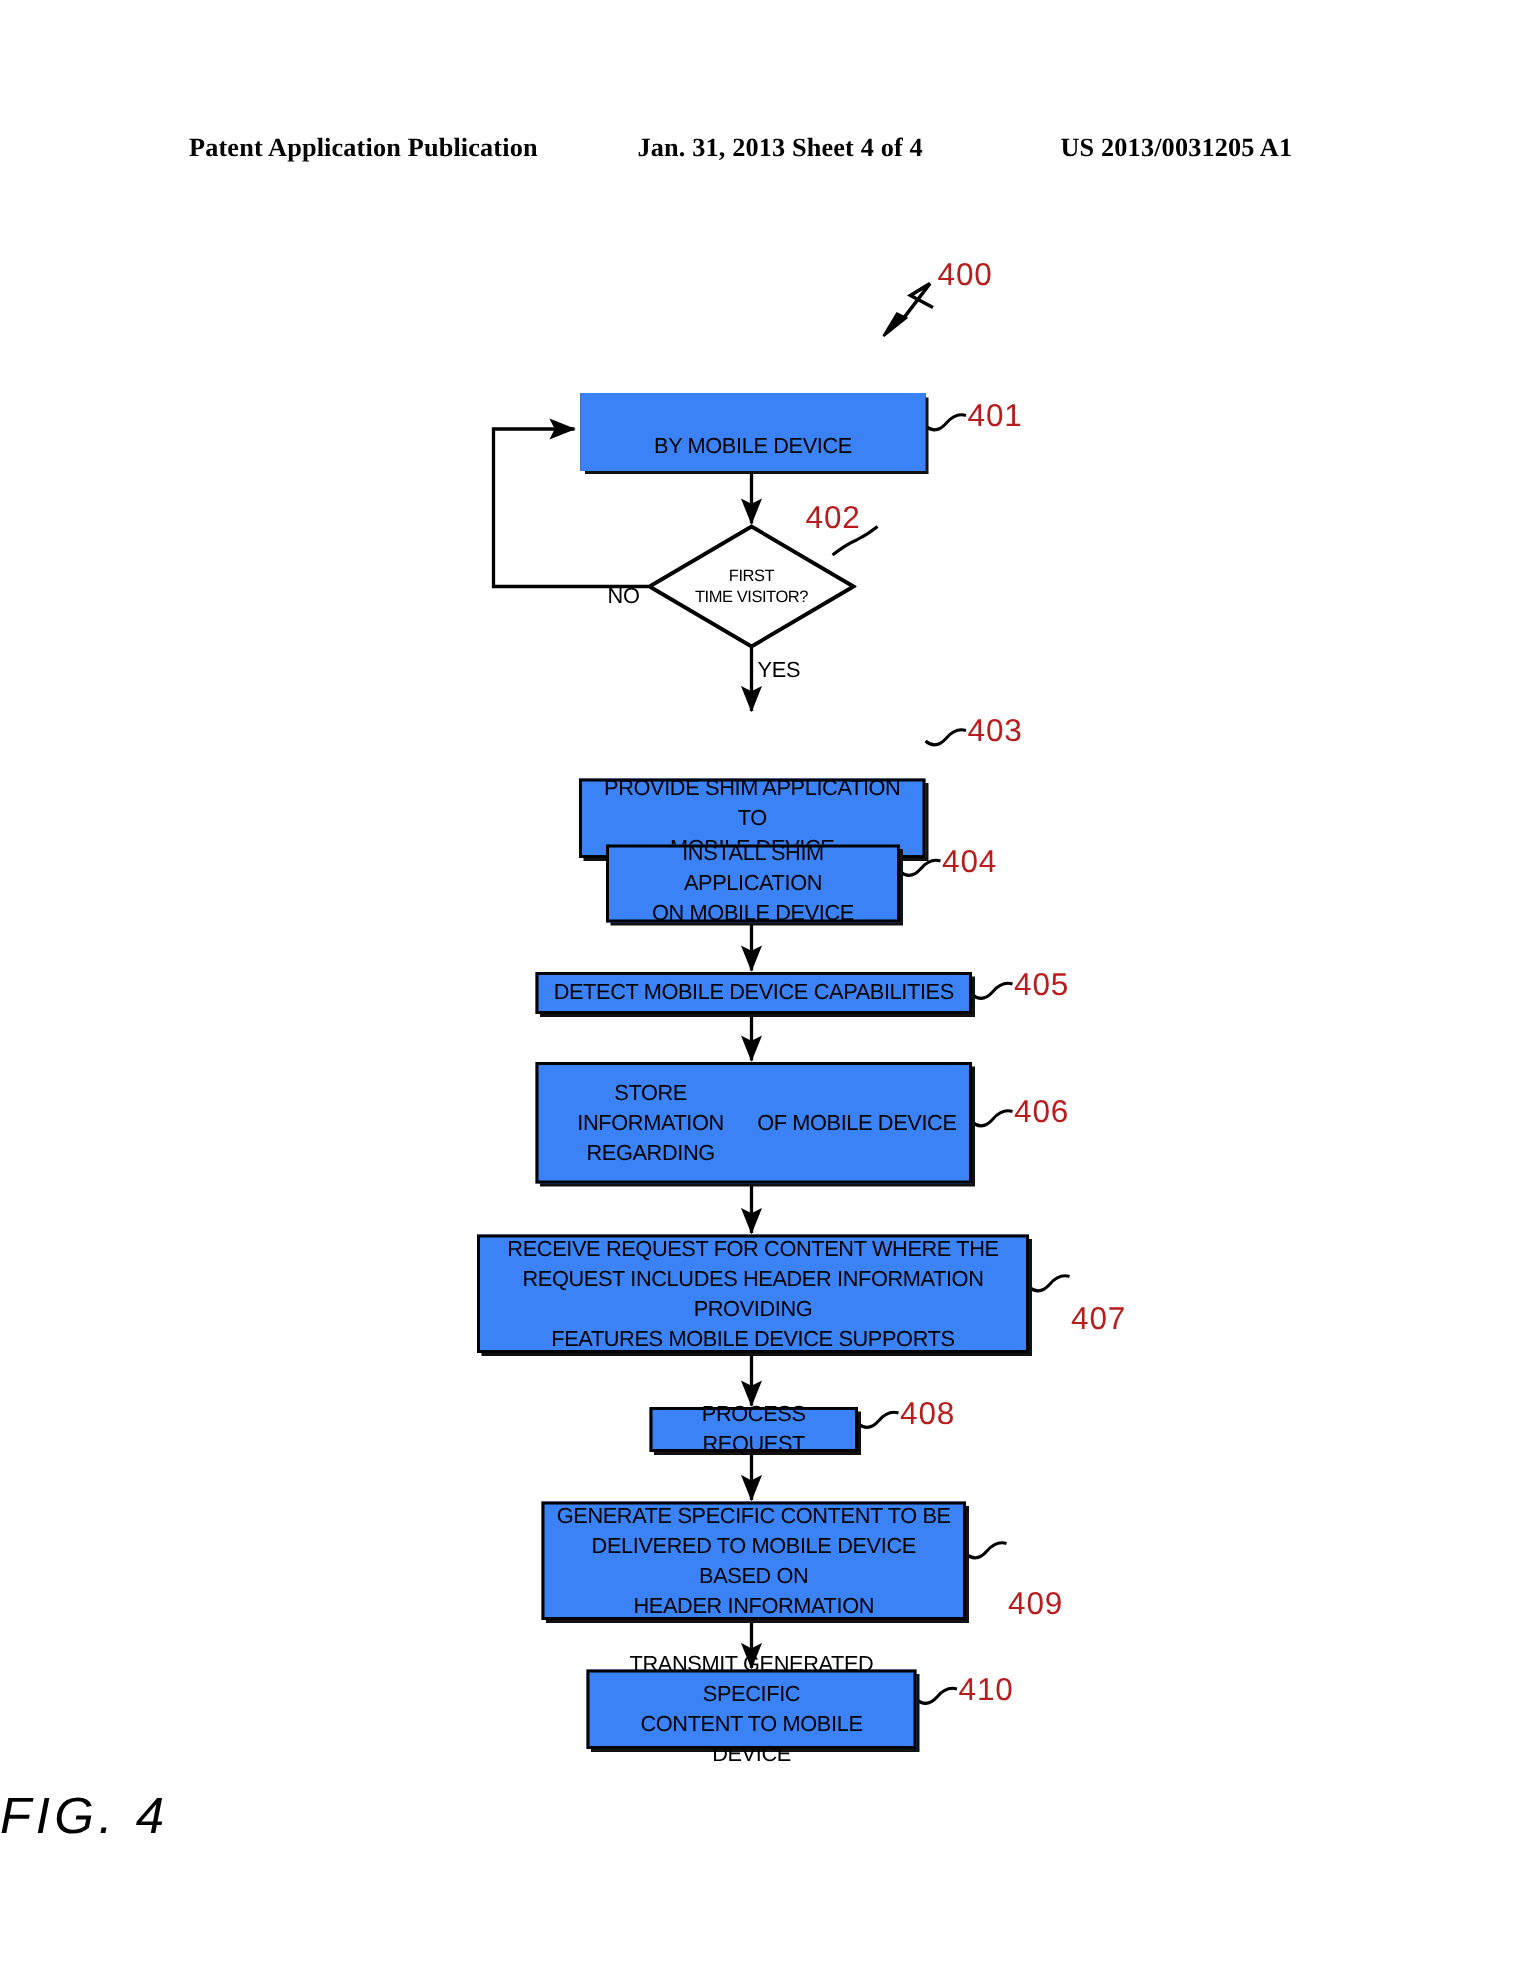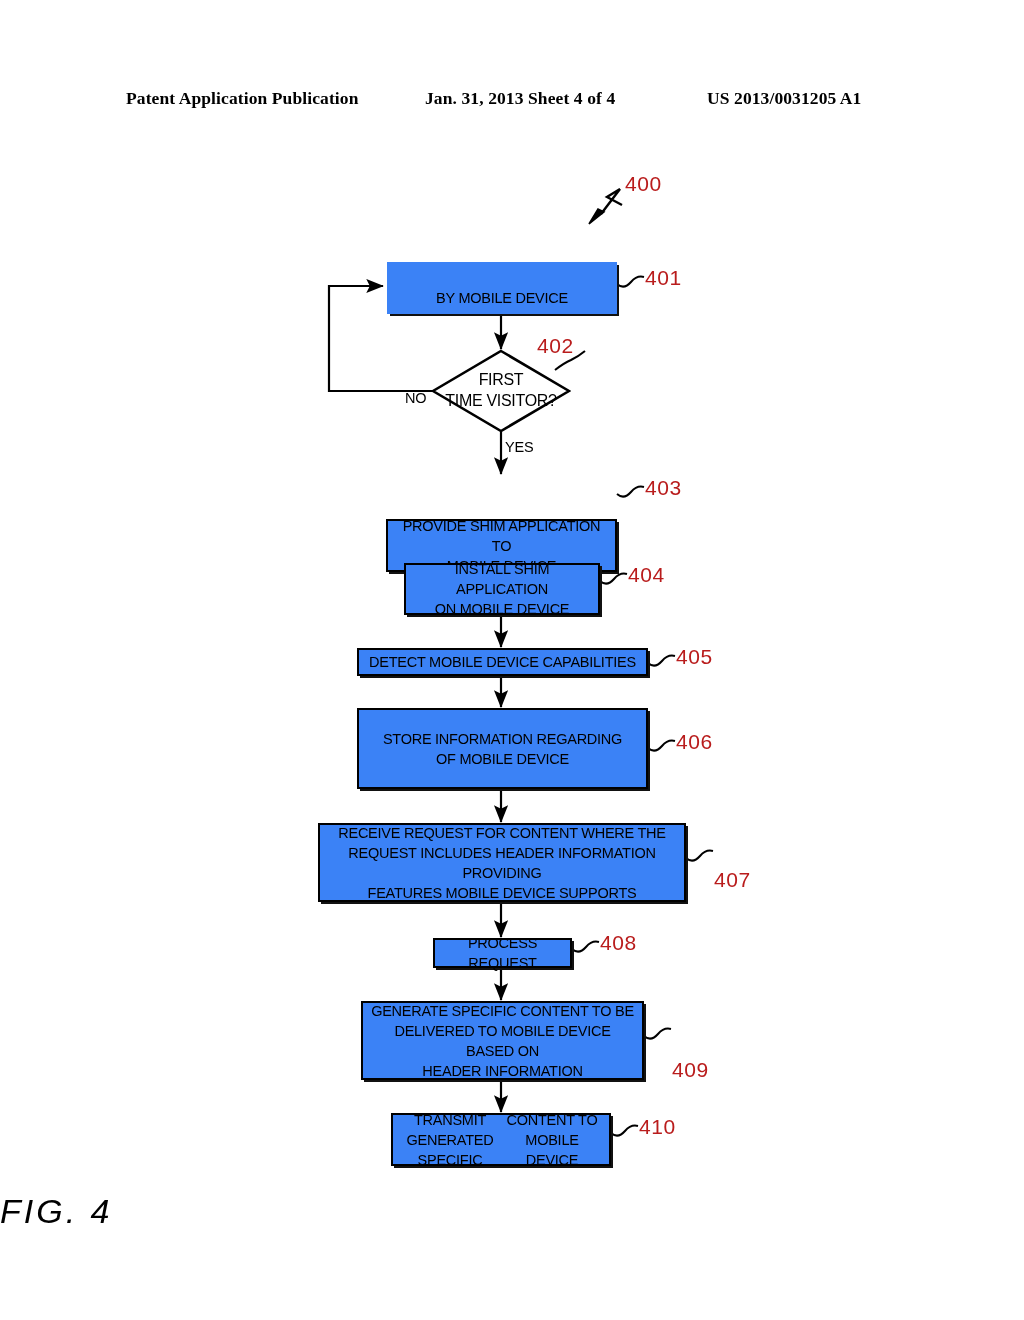--- a/index.html
+++ b/index.html
@@ -70,21 +70,21 @@
   .diamond-wrap svg { display: block; }
   .diamond-label {
     position: absolute;
     left: 0; top: 0;
     width: 100%; height: 100%;
     display: flex;
     align-items: center;
     justify-content: center;
     text-align: center;
     font-family: "Liberation Sans", sans-serif;
-    font-size: 16px;
+    font-size: 11px;
     line-height: 1.3;
     letter-spacing: -0.3px;
     pointer-events: none;
   }
 
   
   .branch-label {
     position: absolute;
     font-family: "Liberation Sans", sans-serif;
     font-size: 14.5px;
@@ -194,42 +194,42 @@
 
 <div class="node" style="left:404px; top:563px; width:196px; height:52px; flex-direction:column; justify-content:center;">
   <span>INSTALL SHIM APPLICATION</span>
   <span>ON MOBILE DEVICE</span>
 </div>
 
 <div class="node" style="left:357px; top:648px; width:291px; height:28px;">
   <span>DETECT MOBILE DEVICE CAPABILITIES</span>
 </div>
 
-<div class="node" style="left:357px; top:708px; width:291px; height:81px; flex-direction:column; justify-content:center;">
+<div class="node" style="left:357px; top:708px; width:291px; height:81px; flex-direction:row; justify-content:center;">
   <span>STORE INFORMATION REGARDING</span>
   <span>OF MOBILE DEVICE</span>
 </div>
 
 <div class="node" style="left:318px; top:823px; width:368px; height:79px; flex-direction:column; justify-content:center;">
   <span>RECEIVE REQUEST FOR CONTENT WHERE THE</span>
   <span>REQUEST INCLUDES HEADER INFORMATION PROVIDING</span>
   <span>FEATURES MOBILE DEVICE SUPPORTS</span>
 </div>
 
 <div class="node" style="left:433px; top:938px; width:139px; height:30px;">
   <span>PROCESS REQUEST</span>
 </div>
 
 <div class="node" style="left:361px; top:1001px; width:283px; height:79px; flex-direction:column; justify-content:center;">
   <span>GENERATE SPECIFIC CONTENT TO BE</span>
   <span>DELIVERED TO MOBILE DEVICE BASED ON</span>
   <span>HEADER INFORMATION</span>
 </div>
 
-<div class="node" style="left:391px; top:1113px; width:220px; height:53px; flex-direction:row; justify-content:center;">
+<div class="node" style="left:391px; top:1113px; width:220px; height:53px; flex-direction:column; justify-content:center;">
   <span>TRANSMIT GENERATED SPECIFIC</span>
   <span>CONTENT TO MOBILE DEVICE</span>
 </div>
 
 <span class="ref" style="left:625px; top:172px;">400</span>
 <span class="ref" style="left:645px; top:266px;">401</span>
 <span class="ref" style="left:537px; top:334px;">402</span>
 <span class="ref" style="left:645px; top:476px;">403</span>
 <span class="ref" style="left:628px; top:563px;">404</span>
 <span class="ref" style="left:676px; top:645px;">405</span>

